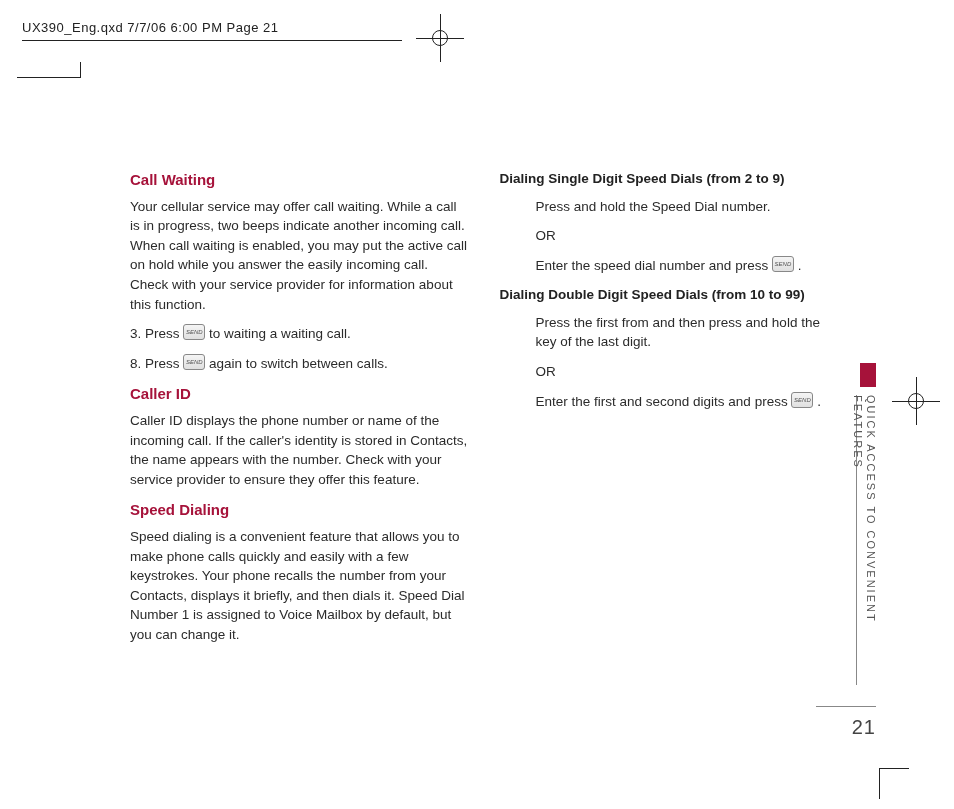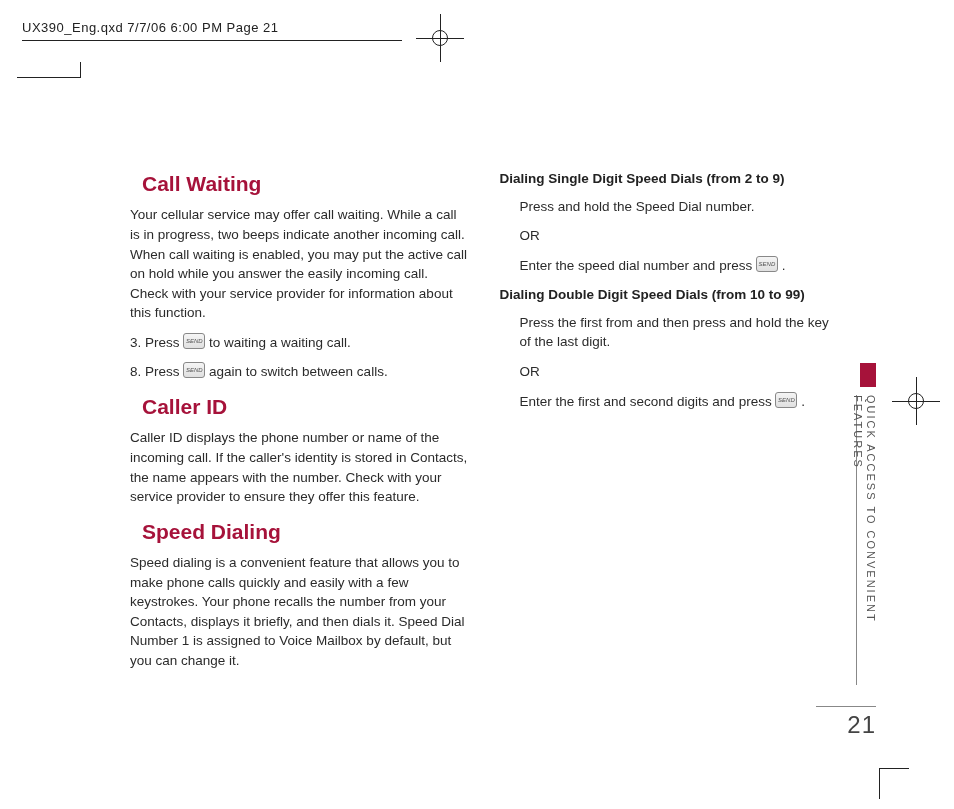--- a/index.html
+++ b/index.html
@@ -60,31 +60,31 @@
     gap: 32px;
   }
   .col {
     flex: 1 1 0;
     font-size: 13.5px;
     line-height: 1.45;
   }
   .section-heading {
     color: #a6123a;
     font-weight: 700;
-    font-size: 21px;
-    margin: 0 0 6px 12px;
+    font-size: 15px;
+    margin: 0 0 6px 0;
   }
   .sub-heading {
     color: #222;
     font-weight: 700;
     font-size: 13.5px;
     margin: 0 0 8px 0;
   }
   p { margin: 0 0 10px 0; }
-  .indent { margin-left: 20px; }
+  .indent { margin-left: 36px; }
   .send-key {
     display: inline-block;
     width: 20px;
     height: 14px;
     border: 1px solid #888;
     border-radius: 3px;
     background: linear-gradient(#f5f5f5,#e0e0e0);
     vertical-align: -2px;
     position: relative;
     font-size: 6px;
@@ -120,21 +120,21 @@
     right: 20px;
     top: 318px;
     width: 1px;
     height: 290px;
     background: #888;
   }
   .page-number {
     position: absolute;
     right: 1px;
     bottom: 28px;
-    font-size: 24px;
+    font-size: 20px;
     color: #444;
     letter-spacing: 1px;
   }
   .page-rule-top {
     position: absolute;
     right: 1px;
     bottom: 60px;
     width: 60px;
     height: 1px;
     background: #888;

